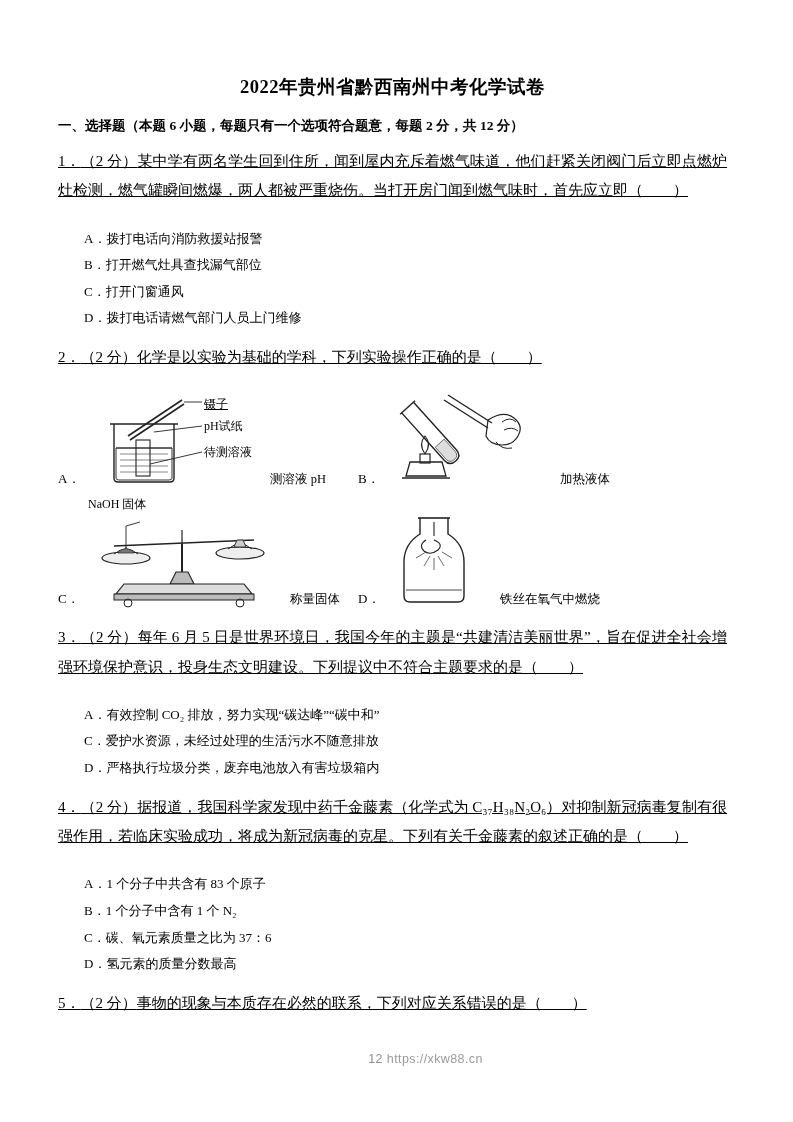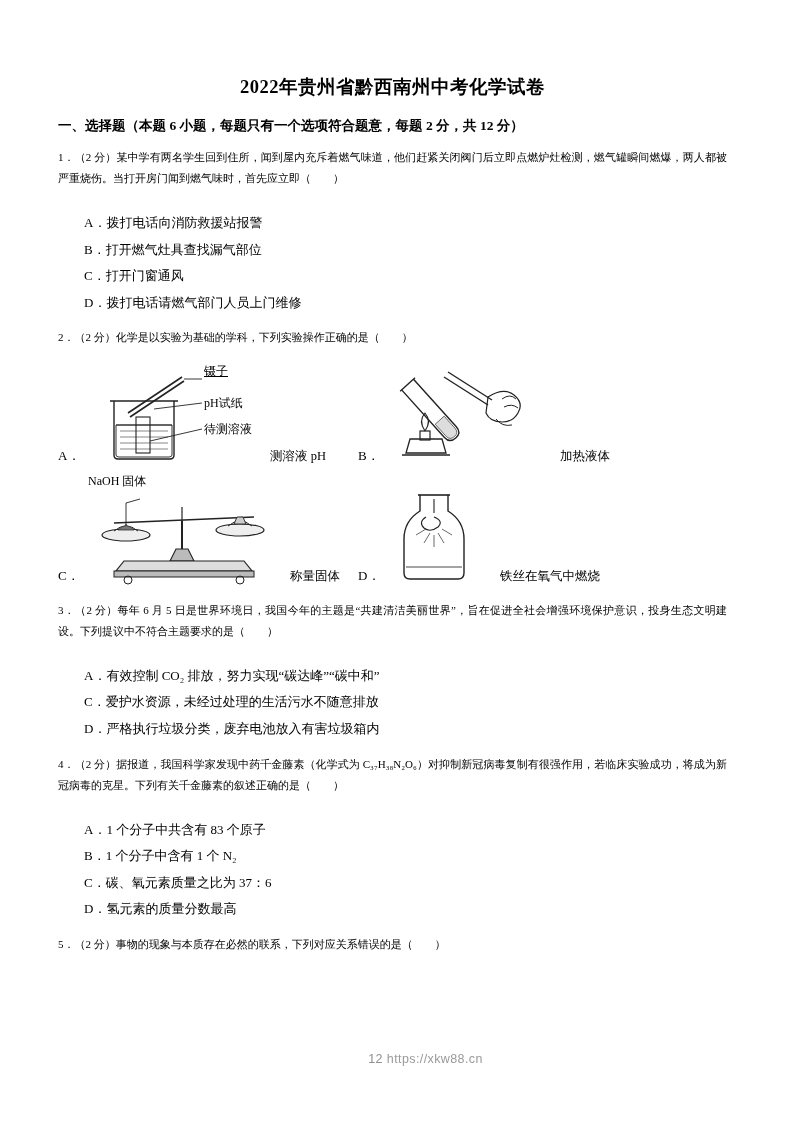--- a/index.html
+++ b/index.html
@@ -32,24 +32,25 @@
   }
   .section-head {
     font-size: 13.5px;
     font-weight: bold;
     margin: 10px 0 12px 0;
   }
   .q {
     margin-bottom: 11px;
   }
   .q-body {
-    font-size: 11px;
+    font-size: 15px;
     line-height: 1.95;
     text-align: justify;
     text-indent: 0;
+    text-decoration: underline;
   }
   .q-body .qnum {
     letter-spacing: 0;
   }
   .opts {
     margin-top: 20px;
   }
   .opt {
     font-size: 13px;
     line-height: 2.05;
@@ -159,21 +160,21 @@
 
               <rect x="52" y="58" width="14" height="36" fill="none" stroke="#222" stroke-width="1.1"></rect>
 
               <line x1="44" y1="54" x2="98" y2="18" stroke="#222" stroke-width="1.6"></line>
               <line x1="46" y1="58" x2="100" y2="22" stroke="#222" stroke-width="1.6"></line>
 
               <line x1="100" y1="20" x2="118" y2="20" stroke="#222" stroke-width="0.9"></line>
               <line x1="70" y1="50" x2="118" y2="44" stroke="#222" stroke-width="0.9"></line>
               <line x1="66" y1="82" x2="118" y2="70" stroke="#222" stroke-width="0.9"></line>
             </svg>
-            <span class="callout" style="left:120px; top:4px;text-decoration:underline;">镊子</span>
+            <span class="callout" style="left:120px; top:14px;text-decoration:underline;">镊子</span>
             <span class="callout" style="left:120px; top:36px;">pH试纸</span>
             <span class="callout" style="left:120px; top:62px;">待测溶液</span>
           </div>
           <div class="fig-caption">测溶液 pH</div>
         </div>
 
         <div class="fig-cell cellB">
           <div class="fig-label">B．</div>
           <div class="fig-art" style="width:170px;height:110px;">
             <svg width="170" height="110" viewBox="0 0 170 110">

